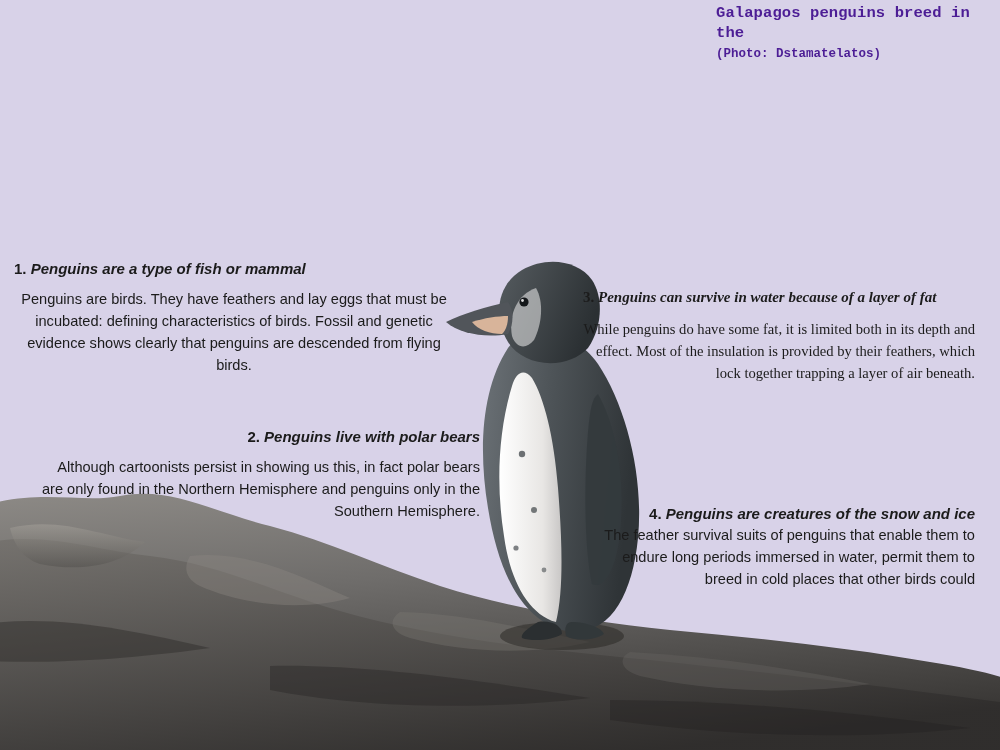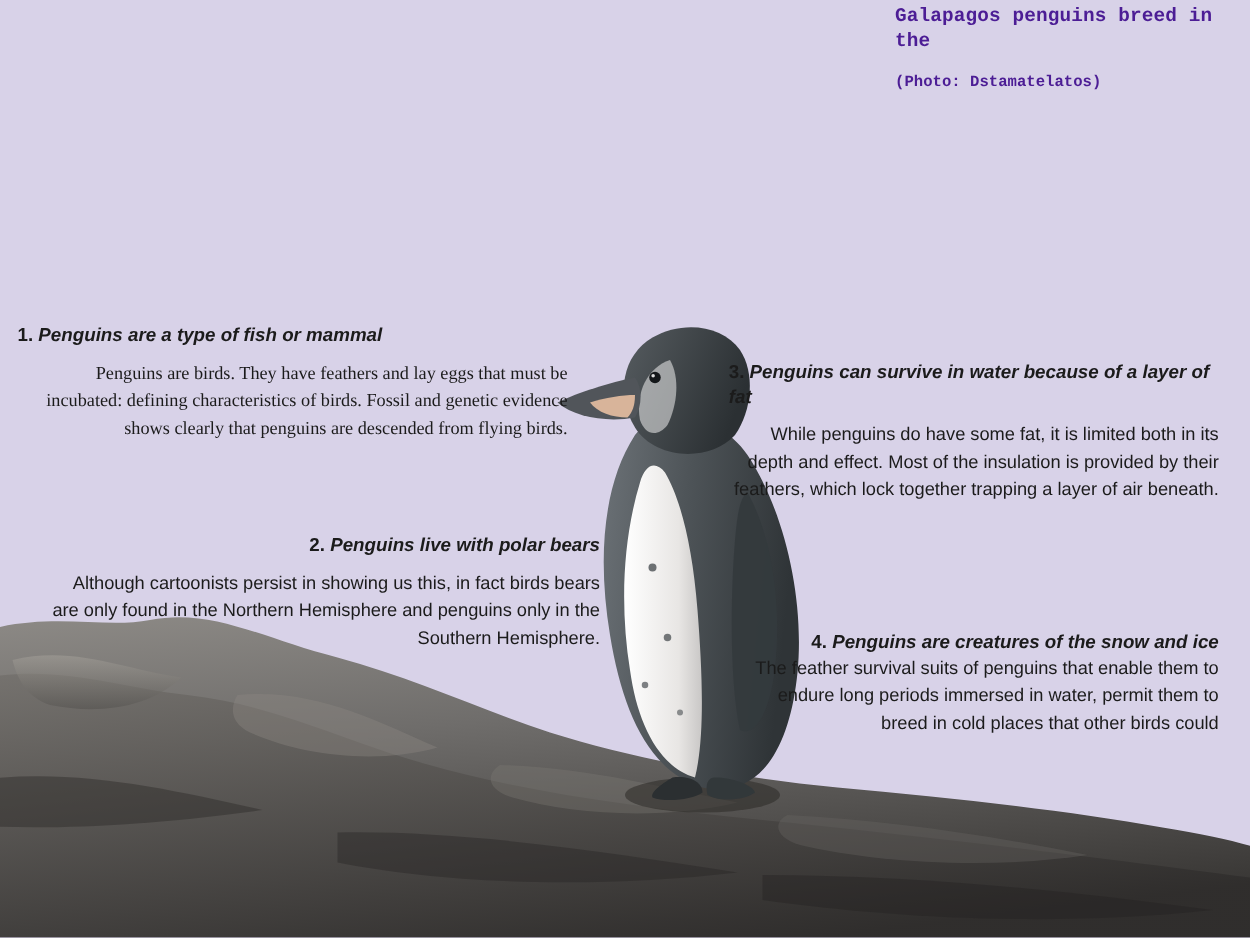--- a/index.html
+++ b/index.html
@@ -33,21 +33,21 @@
     font-family: Liberation Mono, monospace;
   }
   .credit .credit-line {
     font-size: 15.5px;
     font-weight: 600;
     letter-spacing: .1px;
   }
   .credit .credit-photo {
     font-size: 12.5px;
     font-weight: 700;
-    margin-top: 14px;
+    margin-top: 2px;
   }
 
   
   .page-title {
     position: absolute;
     top: 66px;
     left: 14px;
     font-size: 27px;
     font-style: italic;
     font-weight: bold;
@@ -74,29 +74,29 @@
   }
   .block .body {
     font-size: 14.6px;
     color: #1b1b1b;
     line-height: 1.52;
     margin-top: 9px;
   }
 
   
   #block-1 { top: 259px; left: 14px; width: 440px; }
-  #block-1 .body { text-align: right; font-family: Liberation Serif, serif; }
+  #block-1 .body { text-align: center; }
 
   
   #block-2 { top: 427px; left: 40px; width: 440px; }
   #block-2 .head { text-align: right; }
   #block-2 .body { text-align: right; }
 
   
-  #block-3 { top: 288px; left: 583px; width: 392px; }
+  #block-3 { top: 288px; left: 583px; width: 392px; font-family: Liberation Serif, serif; }
   #block-3 .head { text-align: left; }
   #block-3 .body { text-align: right; margin-top: 10px; }
 
   
   #block-4 { top: 504px; left: 583px; width: 392px; }
   #block-4 .head { text-align: right; }
   #block-4 .body { text-align: right; margin-top: 0; }
 
   
   .rock {
@@ -207,21 +207,21 @@
       <span class="htext">Penguins are a type of fish or mammal</span>
     </div>
     <div class="body">Penguins are birds. They have feathers and lay eggs that must be incubated: defining characteristics of birds. Fossil and genetic evidence shows clearly that penguins are descended from flying birds.</div>
   </div>
 
   <div class="block" id="block-2">
     <div class="head">
       <span class="num">2.</span>
       <span class="htext">Penguins live with polar bears</span>
     </div>
-    <div class="body">Although cartoonists persist in showing us this, in fact birds bears are only found in the Northern Hemisphere and penguins only in the Southern Hemisphere.</div>
+    <div class="body">Although cartoonists persist in showing us this, in fact polar bears are only found in the Northern Hemisphere and penguins only in the Southern Hemisphere.</div>
   </div>
 
   <div class="block" id="block-3">
     <div class="head">
       <span class="num">3.</span>
       <span class="htext">Penguins can survive in water because of a layer of fat</span>
     </div>
     <div class="body">While penguins do have some fat, it is limited both in its depth and effect. Most of the insulation is provided by their feathers, which lock together trapping a layer of air beneath.</div>
   </div>
 

